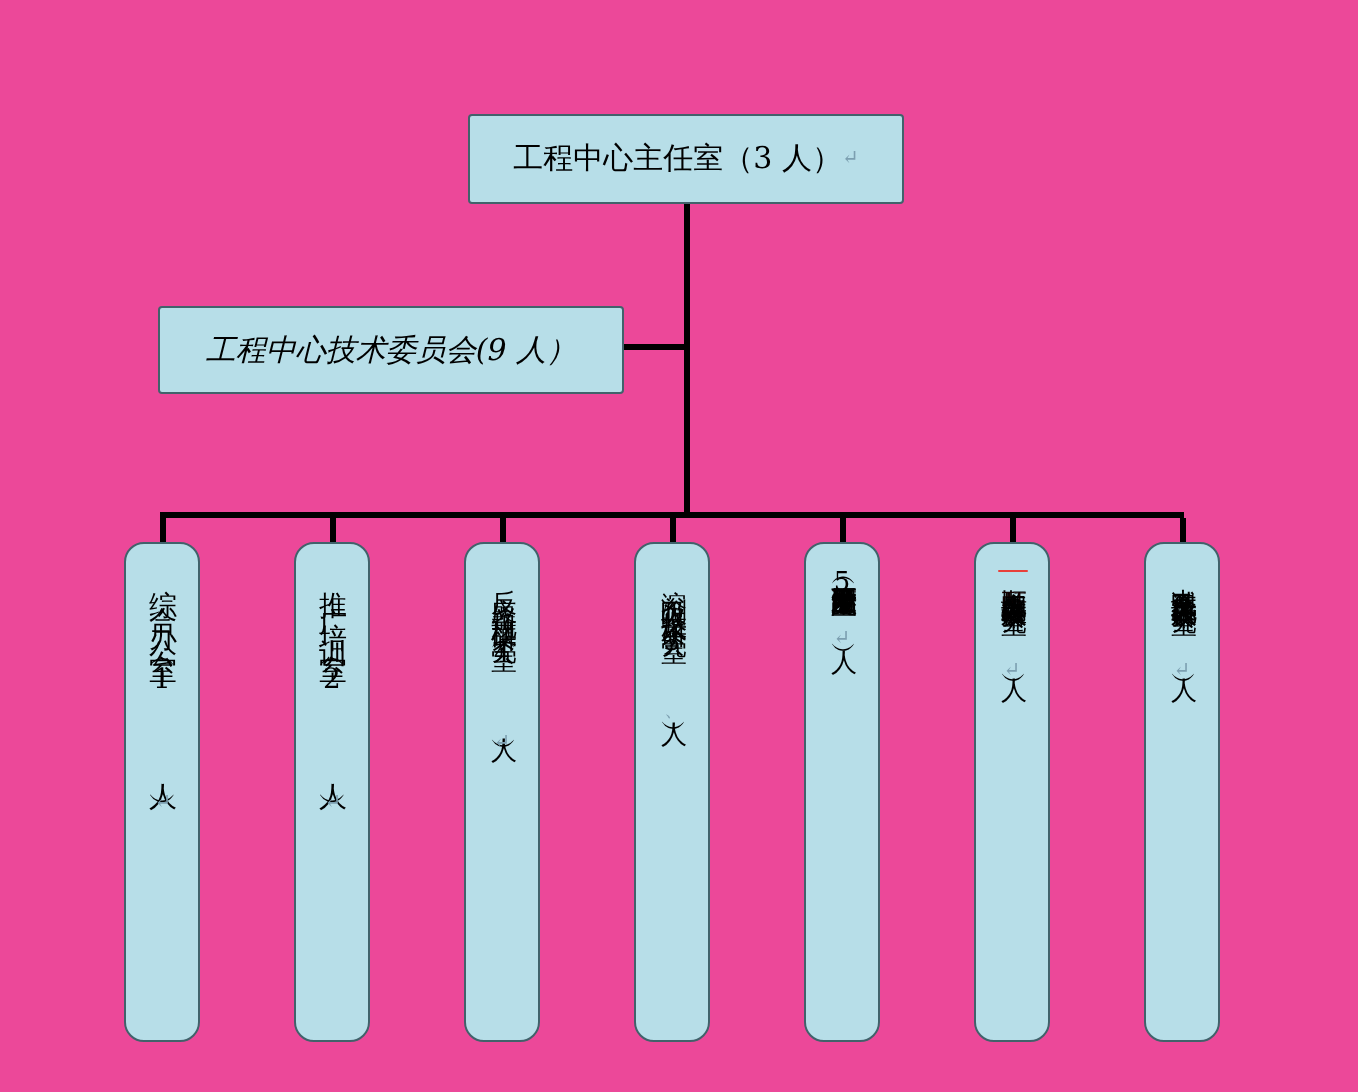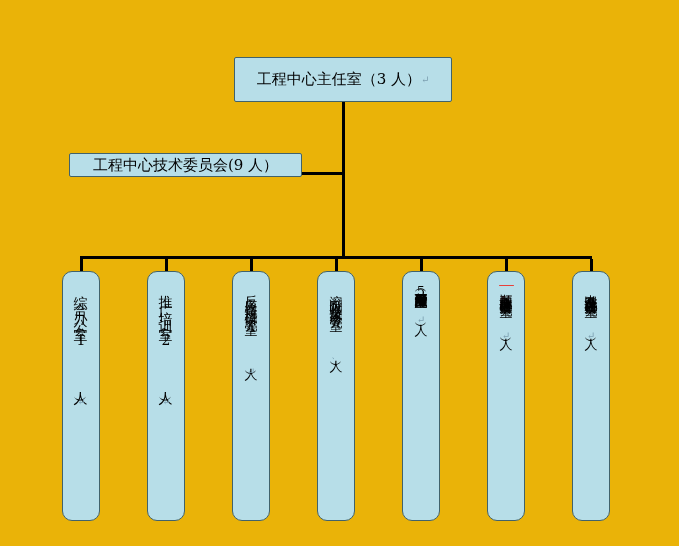--- a/index.html
+++ b/index.html
@@ -1,28 +1,28 @@
 <!DOCTYPE html>
 <html><head>
 <meta charset="utf-8">
 <style>
   html,body { margin:0; padding:0; background:#ffffff; }
   .canvas {
-    position:relative; width:679px; height:546px; background:#eab308;
+    position:relative; width:679px; height:546px; background:#ec4899;
     font-family:"DejaVu Serif","Liberation Serif",serif; color:#000;
     overflow:hidden;
   }
   .box {
     position:absolute; background:#b7dee8; border:1px solid #41626b;
     display:flex; align-items:center; justify-content:center;
     font-size:15px; border-radius:2px; box-sizing:border-box;
     white-space:nowrap;
   }
   .top-box { left:234px; top:57px; width:218px; height:45px; }
-  .committee-box { left:69px; top:153px; width:233px; height:24px; }
+  .committee-box { left:79px; top:153px; width:233px; height:44px;font-style:italic; }
   .line { position:absolute; background:#000; }
   .trunk { left:342px; top:102px; width:3px; height:157px; }
   .committee-link { left:302px; top:172px; width:41px; height:3px; }
   .bus { left:80px; top:256px; width:512px; height:3px; }
   .drop { width:3px; top:259px; height:13px; }
   .drop1 { left:80px; }  .drop2 { left:165px; } .drop3 { left:250px; }
   .drop4 { left:335px; } .drop5 { left:420px; } .drop6 { left:505px; }
   .drop7 { left:590px; }
   .dept {
     position:absolute; top:271px; width:38px; height:250px;

